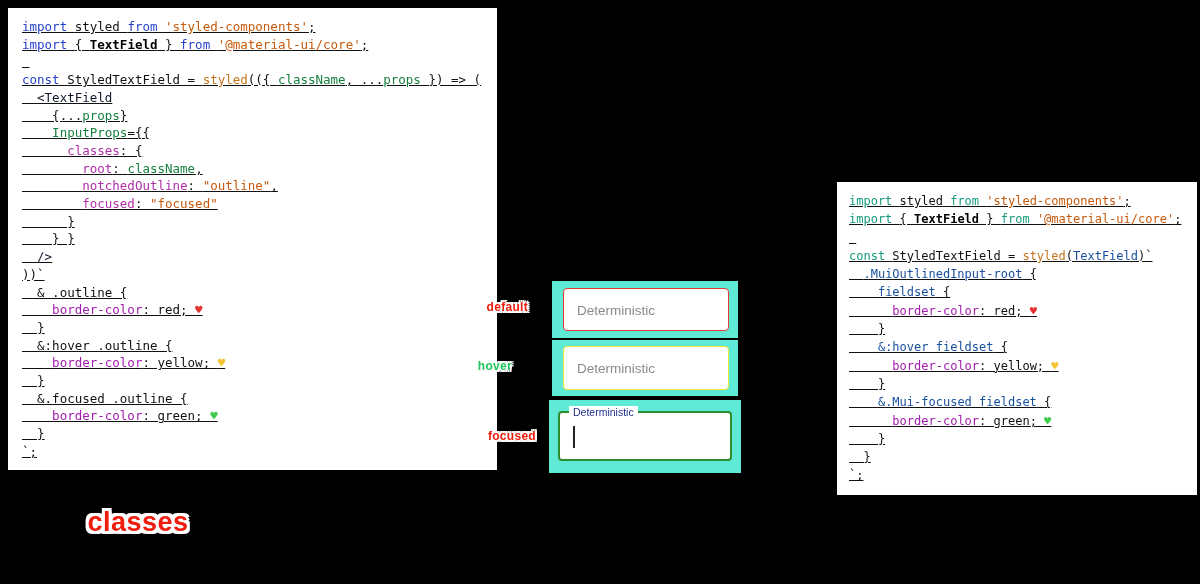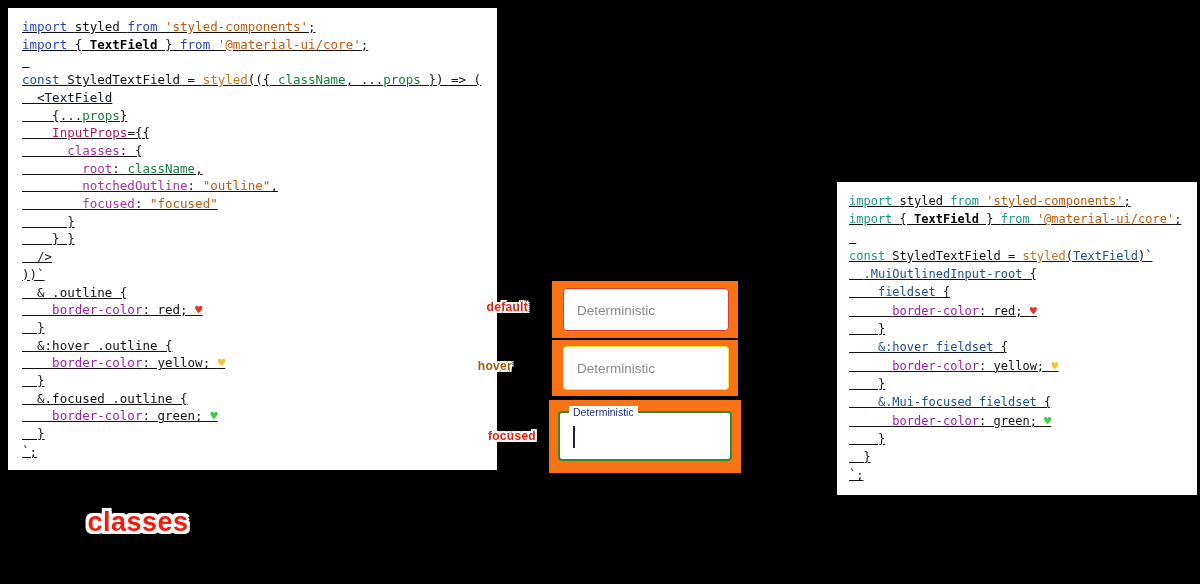--- a/index.html
+++ b/index.html
@@ -17,31 +17,31 @@
   .code-block.left{left:8px;top:8px;width:489px;height:462px;padding:10px 14px;font-size:12.5px;line-height:17.7px}
   .code-block.right{left:837px;top:182px;width:360px;height:313px;padding:10px 12px;font-size:12px;line-height:18.3px}
   .code-line{white-space:pre}
   .tk-kw{color:#2643c9}
   .tk-kwg{color:#149b7d}
   .tk-str{color:#c7590c}
   .tk-fn{color:#c7751c}
   .tk-tag{color:#0f172a}
   .tk-prop{color:#b02fa8}
   .tk-varb{color:#15803d}
-  .tk-attr{color:#be185d}
+  .tk-attr{color:#15803d}
   .tk-cssprop{color:#a21caf}
   .tk-sel{color:#16509e}
   .tk-bold{font-weight:bold;color:#000}
   .tk-plain{color:#111}
   .tk-heart-r{color:#e3342f}
   .tk-heart-y{color:#f5c431}
   .tk-heart-g{color:#41cc4e}
 
   
-  .field-card{position:absolute;background:#f97316}
+  .field-card{position:absolute;background:#5eead4}
   .card-default{left:552px;top:281px;width:186px;height:57px}
   .card-hover{left:552px;top:340px;width:186px;height:56px}
   .card-focused{left:549px;top:400px;width:192px;height:73px}
   .textfield{position:absolute;background:#fff;border-radius:4px;border:1px solid #ccc}
   .card-default .textfield{left:11px;right:9px;top:7px;bottom:7px}
   .card-hover  .textfield{left:11px;right:9px;top:6px;bottom:6px}
   .card-focused .textfield{left:9px;right:9px;top:11px;bottom:12px;border-width:2px}
   .field-text{
     position:absolute;left:13px;top:50%;transform:translateY(-50%);
     font-size:13.5px;color:#8a8a8a;white-space:nowrap;
@@ -73,21 +73,21 @@
   .caption-right{left:875px;top:517px}
 </style>
 </head>
 <body>
 
 <div class="canvas">
 
   <div class="code-block left"><div class="code-line"><span class="tk-kw">import </span><span class="tk-plain">styled </span><span class="tk-kw">from </span><span class="tk-str">'styled-components'</span><span class="tk-plain">;</span></div><div class="code-line"><span class="tk-kw">import </span><span class="tk-plain">{ </span><span class="tk-bold">TextField</span><span class="tk-plain"> } </span><span class="tk-kw">from </span><span class="tk-str">'@material-ui/core'</span><span class="tk-plain">;</span></div><div class="code-line">&nbsp;</div><div class="code-line"><span class="tk-kw">const </span><span class="tk-plain">StyledTextField = </span><span class="tk-fn">styled</span><span class="tk-plain">(({ </span><span class="tk-varb">className</span><span class="tk-plain">, ...</span><span class="tk-varb">props</span><span class="tk-plain"> }) =&gt; (</span></div><div class="code-line"><span class="tk-plain">  </span><span class="tk-tag">&lt;TextField</span></div><div class="code-line"><span class="tk-plain">    {...</span><span class="tk-varb">props</span><span class="tk-plain">}</span></div><div class="code-line"><span class="tk-plain">    </span><span class="tk-attr">InputProps</span><span class="tk-plain">={{</span></div><div class="code-line"><span class="tk-plain">      </span><span class="tk-prop">classes</span><span class="tk-plain">: {</span></div><div class="code-line"><span class="tk-plain">        </span><span class="tk-prop">root</span><span class="tk-plain">: </span><span class="tk-varb">className</span><span class="tk-plain">,</span></div><div class="code-line"><span class="tk-plain">        </span><span class="tk-prop">notchedOutline</span><span class="tk-plain">: </span><span class="tk-str">"outline"</span><span class="tk-plain">,</span></div><div class="code-line"><span class="tk-plain">        </span><span class="tk-prop">focused</span><span class="tk-plain">: </span><span class="tk-str">"focused"</span></div><div class="code-line"><span class="tk-plain">      }</span></div><div class="code-line"><span class="tk-plain">    } }</span></div><div class="code-line"><span class="tk-plain">  </span><span class="tk-tag">/&gt;</span></div><div class="code-line"><span class="tk-plain">))`</span></div><div class="code-line"><span class="tk-plain">  &amp; .outline {</span></div><div class="code-line"><span class="tk-plain">    </span><span class="tk-cssprop">border-color</span><span class="tk-plain">: red; </span><span class="tk-heart-r">♥</span></div><div class="code-line"><span class="tk-plain">  }</span></div><div class="code-line"><span class="tk-plain">  &amp;:hover .outline {</span></div><div class="code-line"><span class="tk-plain">    </span><span class="tk-cssprop">border-color</span><span class="tk-plain">: yellow; </span><span class="tk-heart-y">♥</span></div><div class="code-line"><span class="tk-plain">  }</span></div><div class="code-line"><span class="tk-plain">  &amp;.focused .outline {</span></div><div class="code-line"><span class="tk-plain">    </span><span class="tk-cssprop">border-color</span><span class="tk-plain">: green; </span><span class="tk-heart-g">♥</span></div><div class="code-line"><span class="tk-plain">  }</span></div><div class="code-line"><span class="tk-plain">`;</span></div></div>
 
   <div class="state-label lbl-default" style="color: rgb(238, 29, 14);">default</div>
-  <div class="state-label lbl-hover" style="color: #a16207;">hover</div>
+  <div class="state-label lbl-hover" style="color: #22c55e;">hover</div>
   <div class="state-label lbl-focused" style="color: rgb(238, 29, 14);">focused</div>
 
   <div class="field-card card-default">
     <div class="textfield" style="border-color: rgb(229, 57, 53);">
       <span class="field-text">Deterministic</span>
     </div>
   </div>
 
   <div class="field-card card-hover">
     <div class="textfield" style="border-color: rgb(242, 230, 55);">

